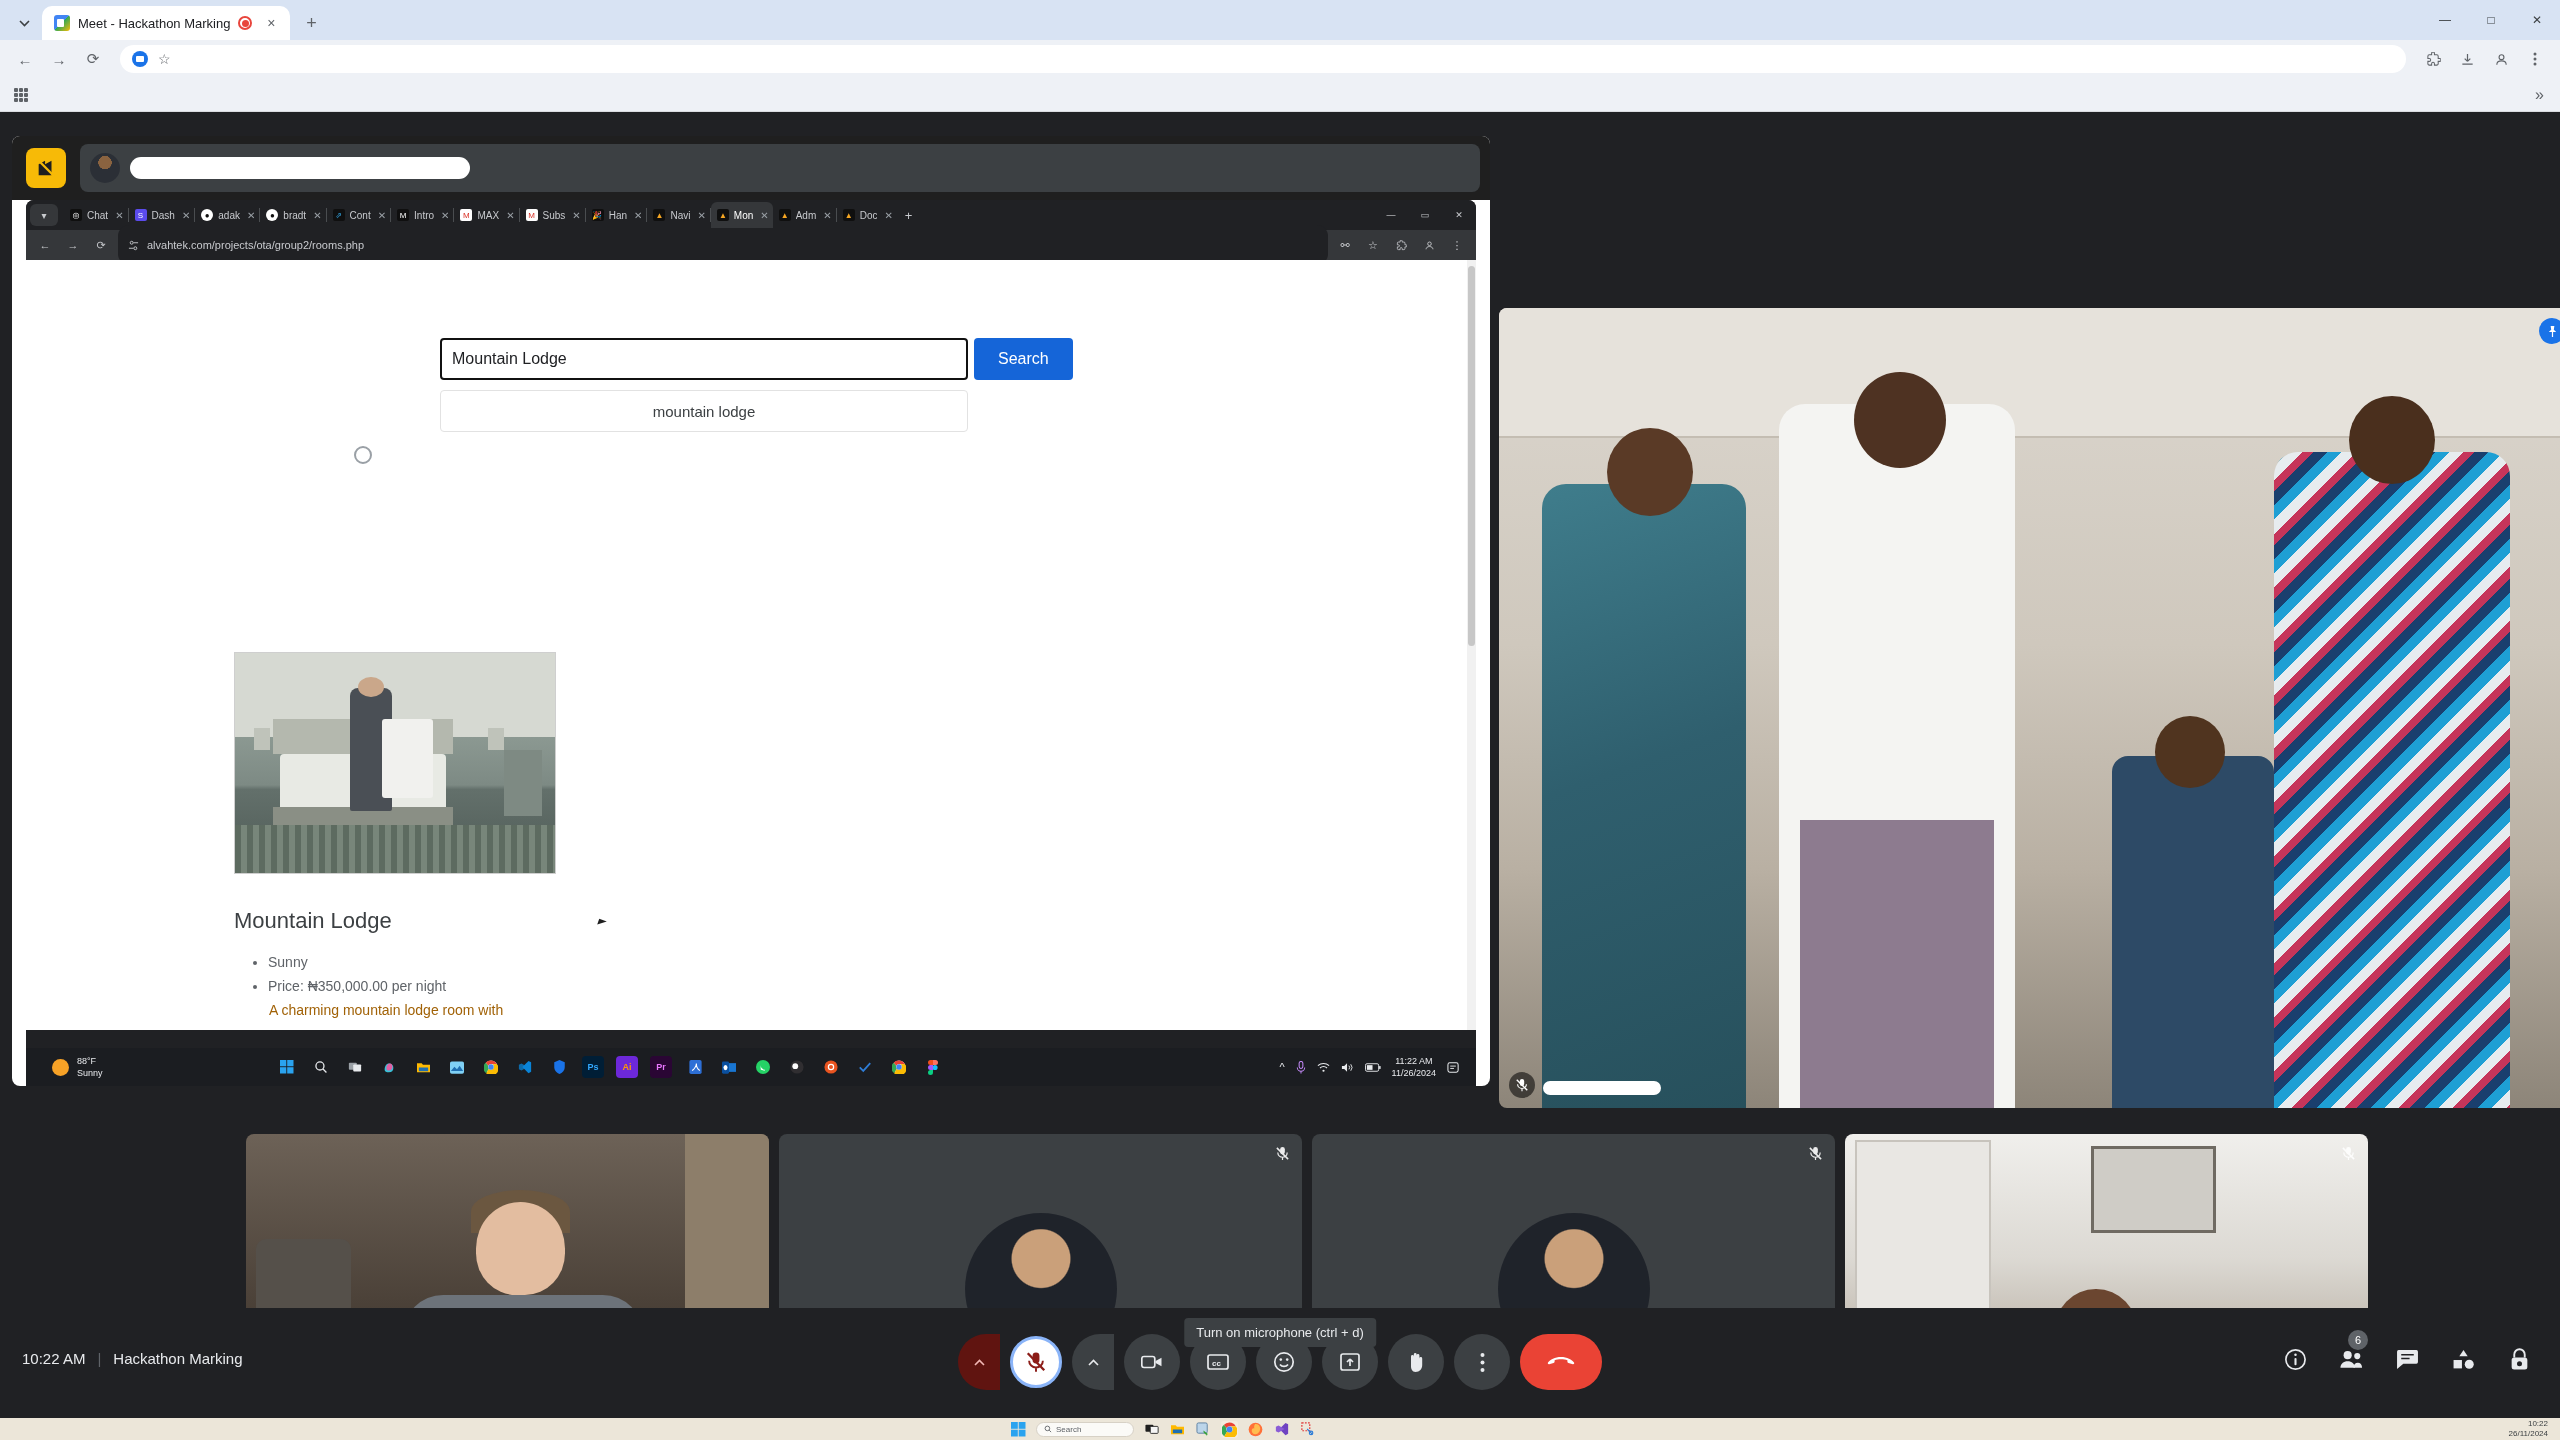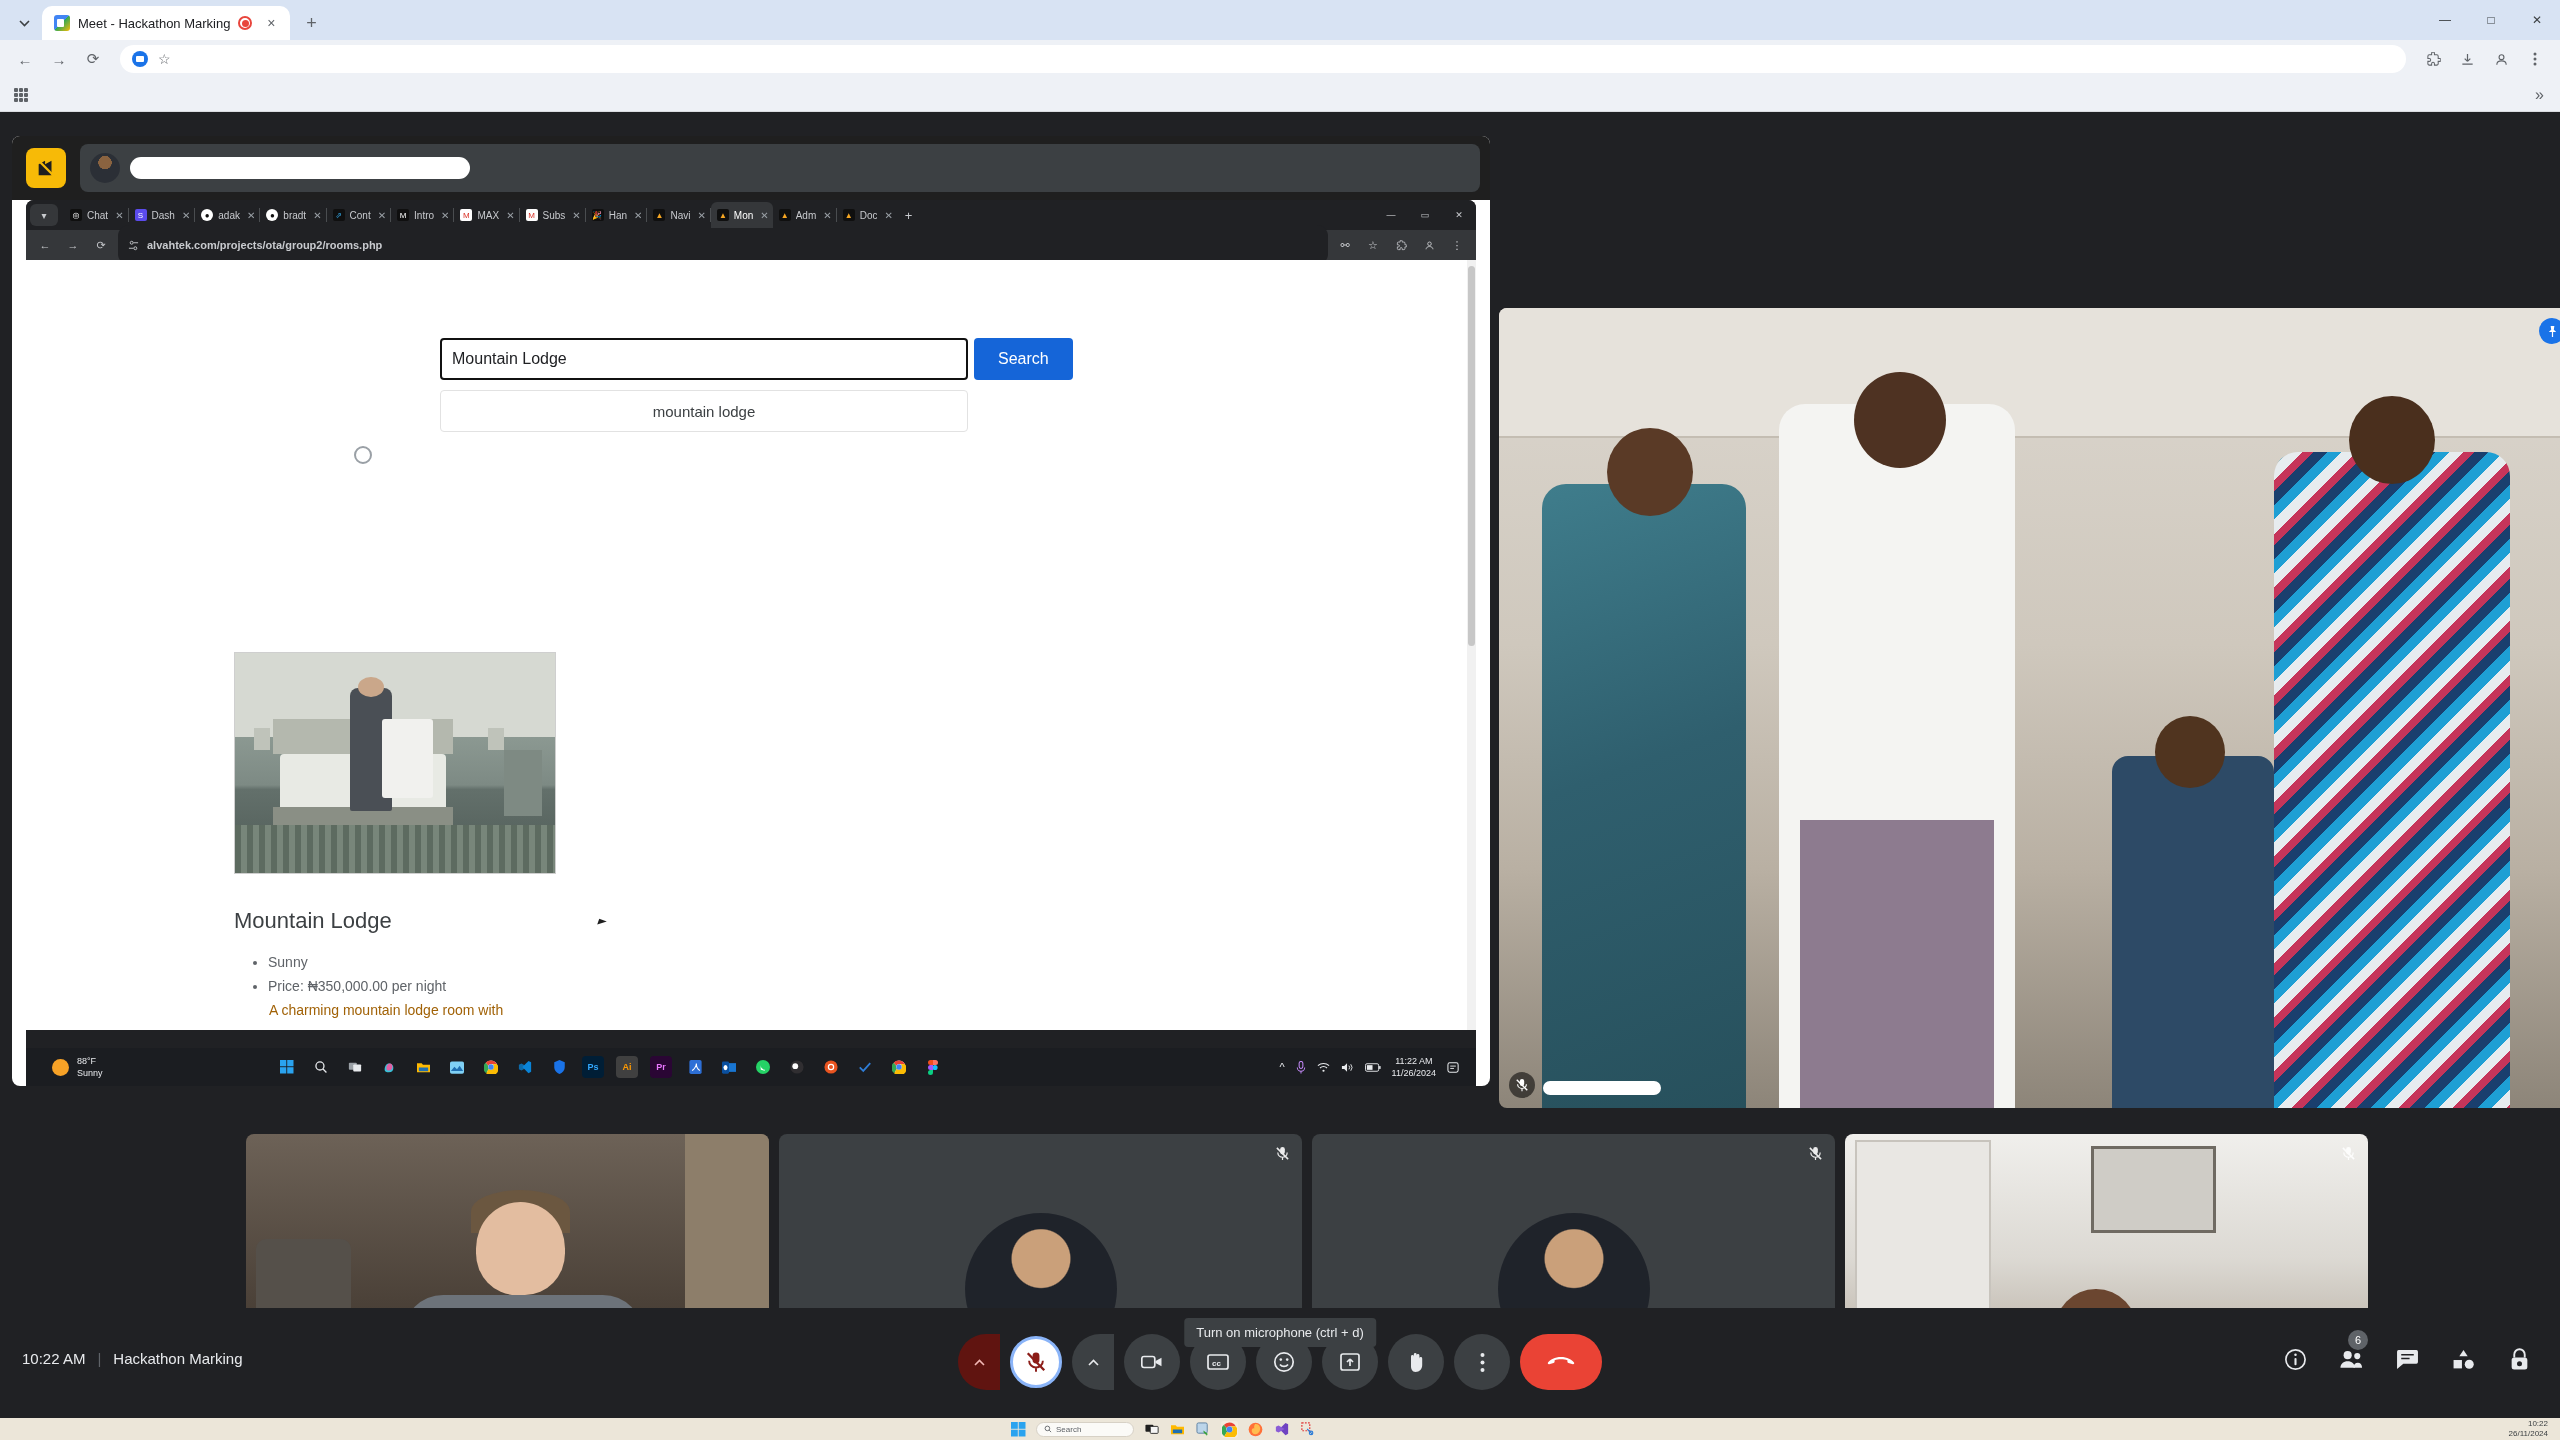--- a/index.html
+++ b/index.html
@@ -138,21 +138,21 @@
   .i-newtab{color:#c8cace;font-size:13px;padding:0 8px;}
   .i-winbtns{margin-left:auto;display:flex;}
   .i-winbtns span{width:34px;height:26px;display:flex;align-items:center;justify-content:center;color:#c8cace;font-size:9px;}
 
   #inner-toolbar {
     height:30px; background:#35373a; display:flex; align-items:center; padding:0 8px; gap:6px;
   }
   .i-navbtn{width:22px;height:22px;border-radius:50%;display:flex;align-items:center;justify-content:center;color:#c8cace;font-size:11px;}
   #inner-omnibox{
     flex:1; height:40px; background:#202124; border-radius:11px;
-    display:flex; align-items:center; padding:0 10px; gap:8px; font-size:11px; color:#c8cace;font-weight:bold;
+    display:flex; align-items:center; padding:0 10px; gap:8px; font-size:11px; color:#c8cace;
   }
   #inner-omnibox .iurl{flex:1;}
   .i-tbicon{width:22px;height:22px;display:flex;align-items:center;justify-content:center;color:#c8cace;font-size:11px;}
 
   #inner-page {
     position:absolute; left:0; top:60px; width:1450px; height:770px; background:#fff;
     overflow:hidden;
   }
   #inner-scrollbar{
     position:absolute; right:0; top:60px; width:9px; height:770px; background:#f1f1f1;
@@ -649,21 +649,21 @@
                   <path d="M12 1L5 8l7 7 3-1.5v-11z" fill="#0a84d8"></path>
                   <path d="M1 5.5L4 4l7 4-7 4-3-1.5z" fill="#0a84d8" opacity=".75"></path>
                 </svg>
               </div>
             <div class="tbi">
                 <svg width="13" height="14" viewBox="0 0 14 16">
                   <path d="M7 0l6 2.5V8c0 4-3 7-6 8-3-1-6-4-6-8V2.5z" fill="#1a73e8"></path>
                 </svg>
               </div>
             <div class="tbi" style="background:#001e36;color:#31a8ff;font-size:9px;font-weight:bold;">Ps</div>
-            <div class="tbi" style="background:#404040;color:#ff9a00;font-size:9px;font-weight:bold;">Ai</div>
+            <div class="tbi" style="background:#6d28d9;color:#ff9a00;font-size:9px;font-weight:bold;">Ai</div>
             <div class="tbi" style="background:#2a0634;color:#ea77ff;font-size:9px;font-weight:bold;">Pr</div>
             <div class="tbi">
                 <svg width="13" height="14" viewBox="0 0 14 16">
                   <rect width="14" height="16" rx="2" fill="#2d6fd6"></rect>
                   <path d="M3 12c3-1 5-6 5-8 0 4 2 7 4 8" stroke="#fff" stroke-width="1.2" fill="none"></path>
                 </svg>
               </div>
             <div class="tbi">
                 <svg width="14" height="13" viewBox="0 0 16 14">
                   <rect x="6" y="2" width="10" height="10" fill="#1976d2"></rect>

